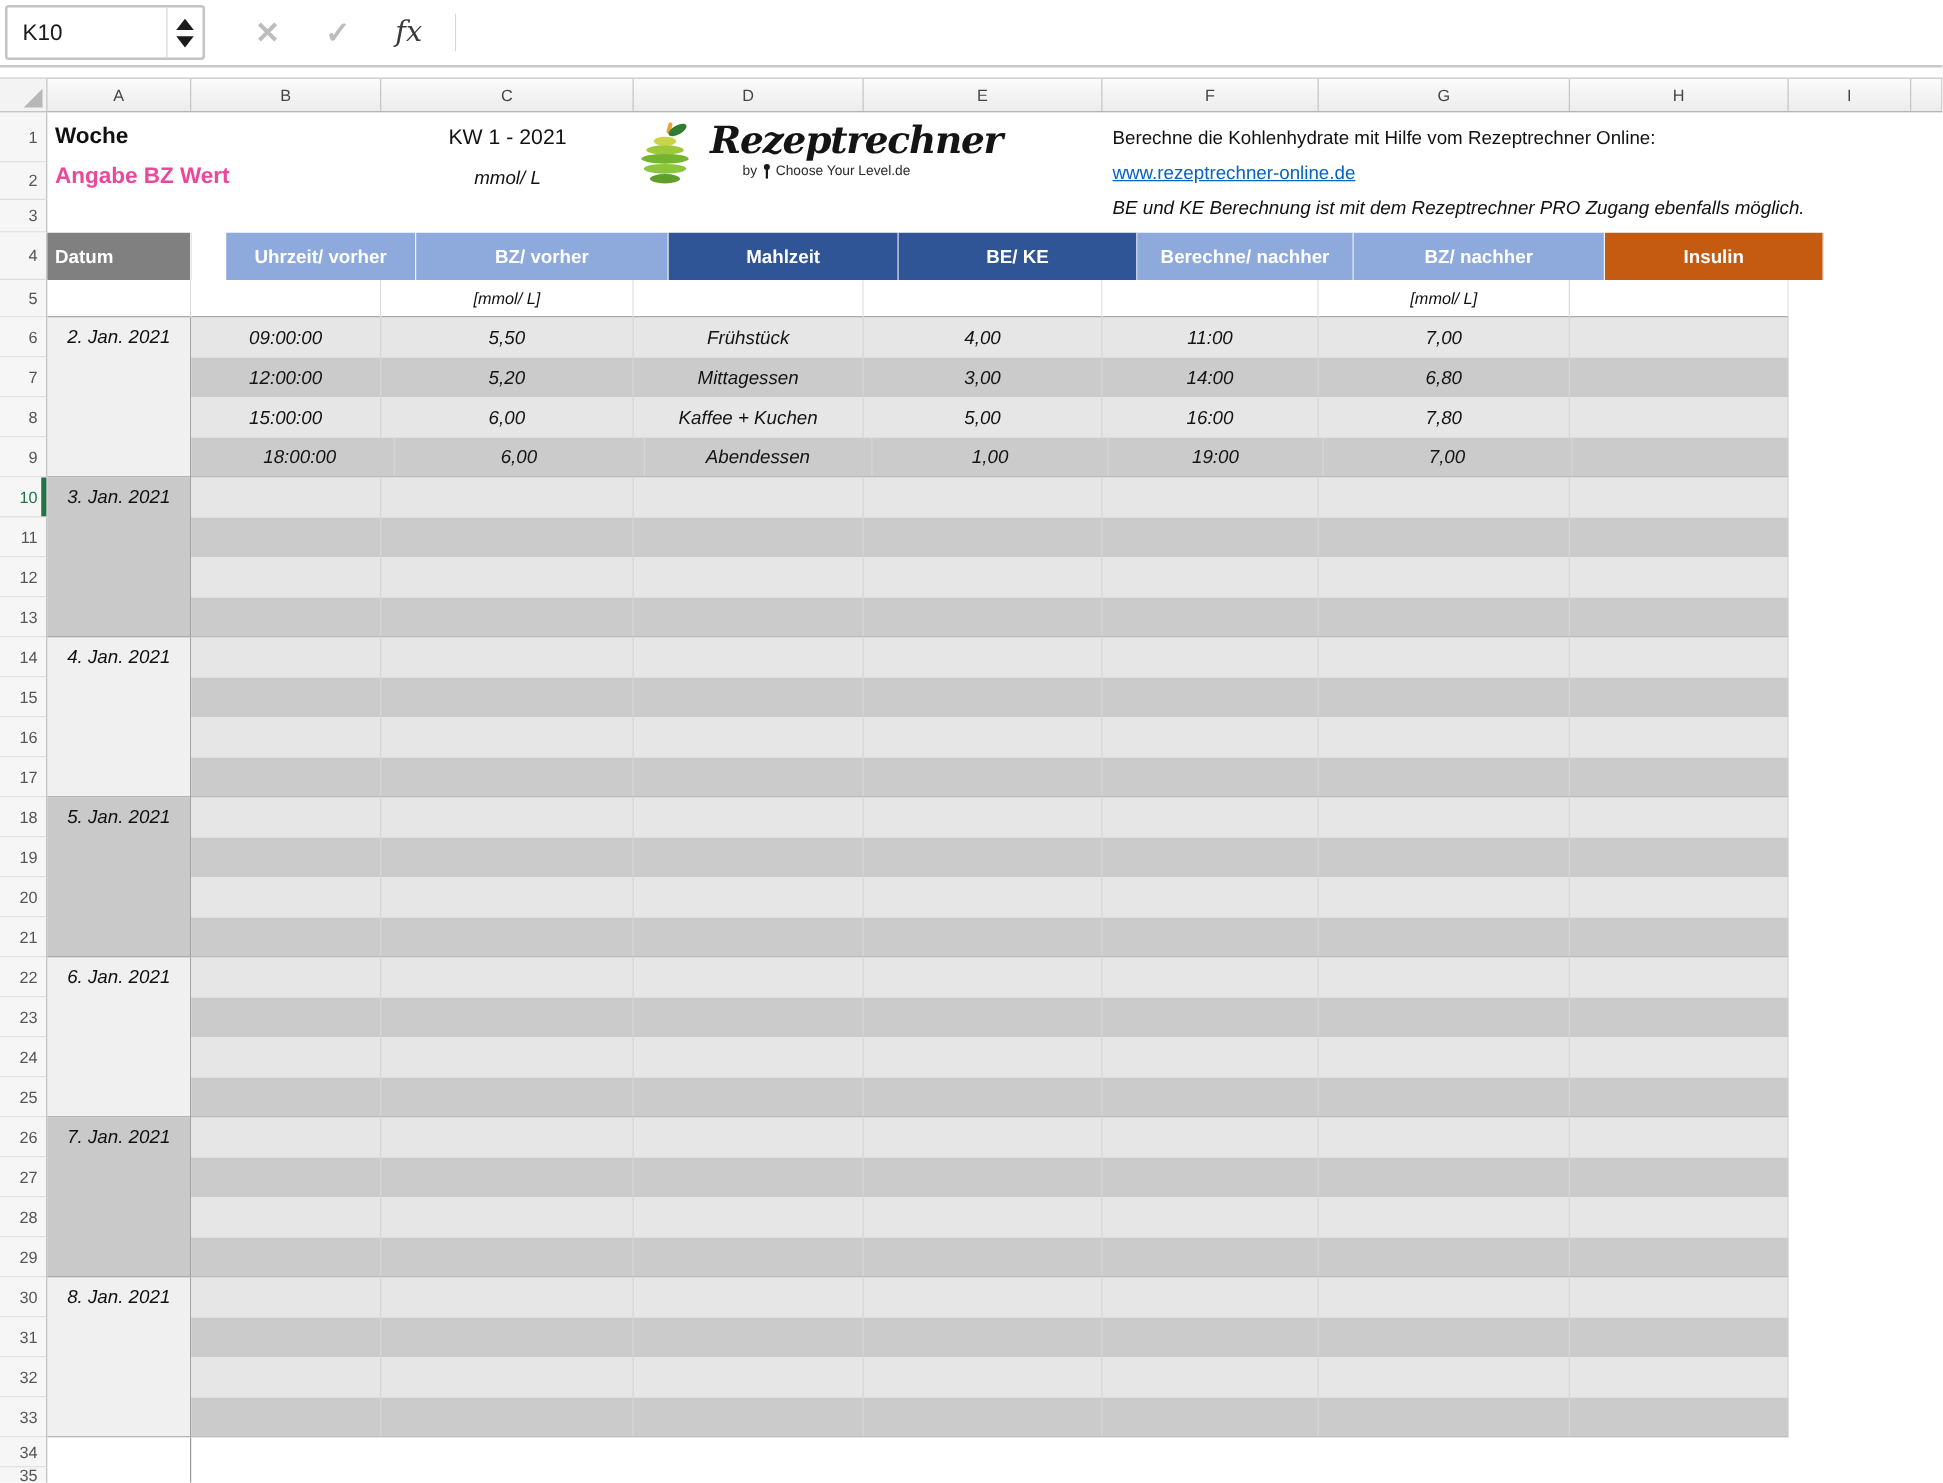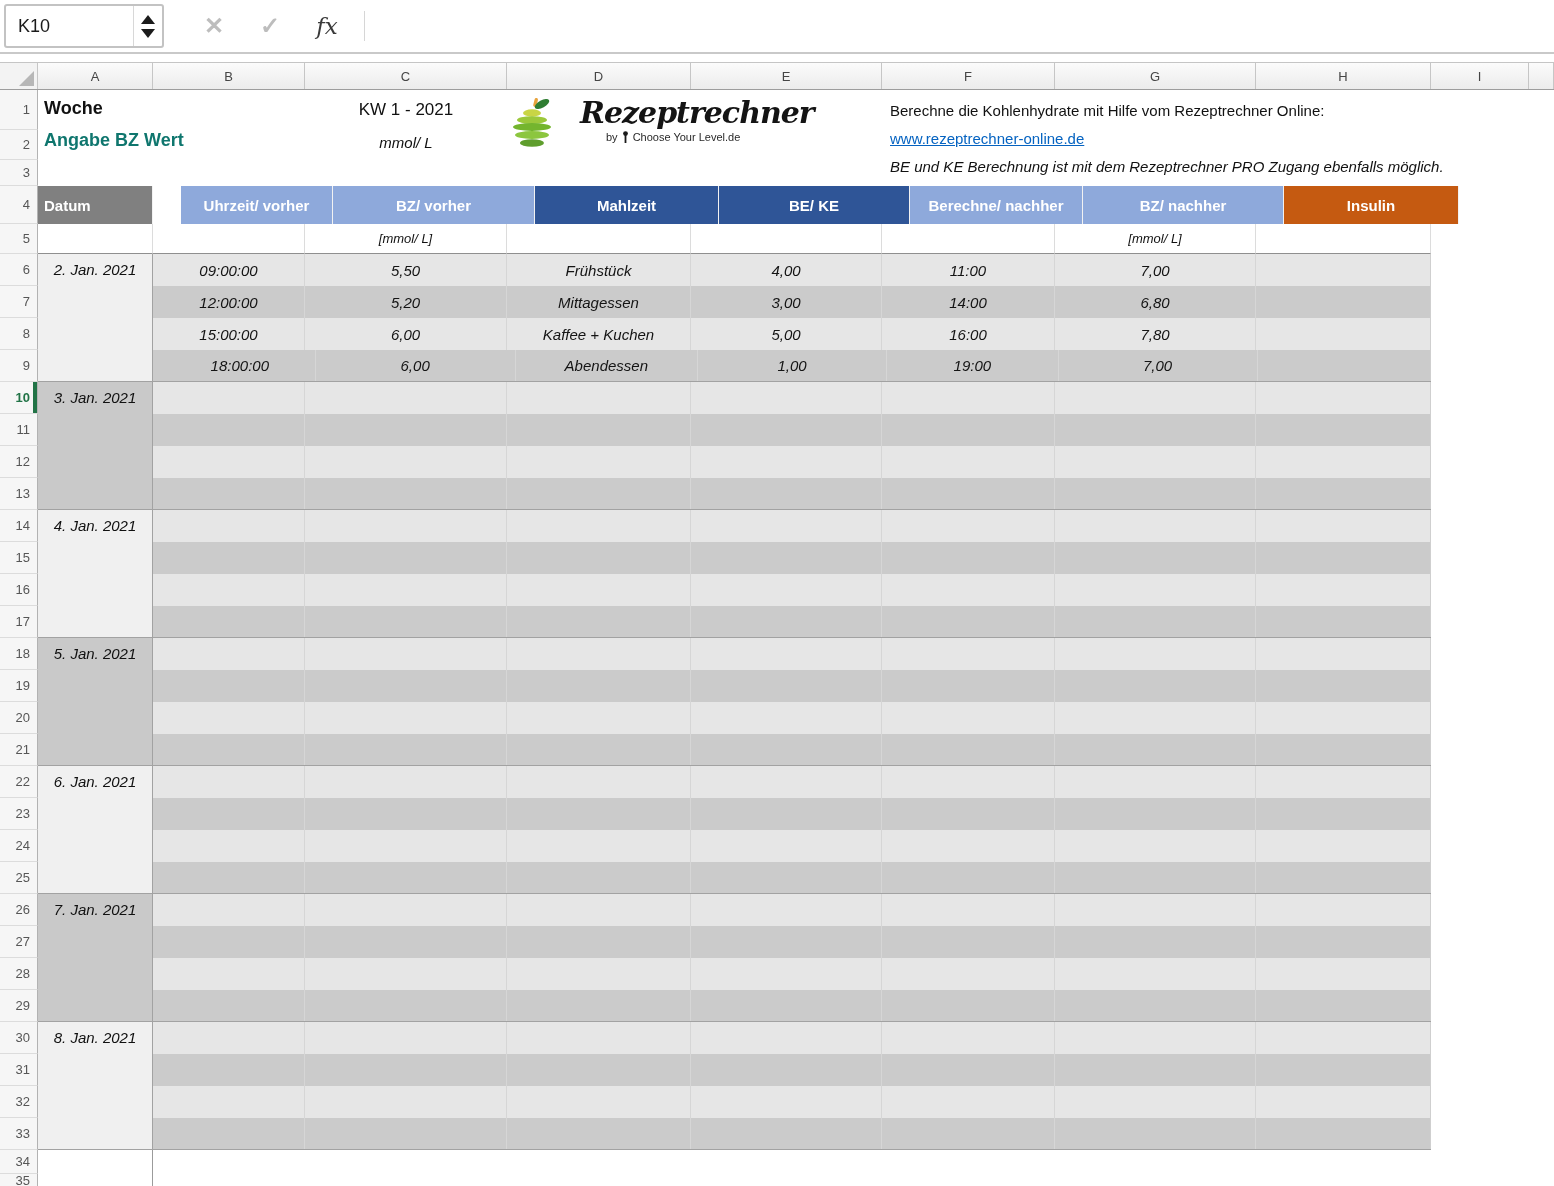--- a/index.html
+++ b/index.html
@@ -31,34 +31,34 @@
     border-left:15px solid transparent;border-bottom:15px solid #b7b7b7;}
   .colh{box-sizing:border-box;border-right:1px solid #c6c6c6;display:flex;align-items:center;justify-content:center;
     font-size:13px;color:#454545;}
   .colh-fill{flex:1;box-sizing:border-box;}
 
   
   .sheetbody{display:flex;}
   .gutter{width:38px;flex:none;}
   .gut{box-sizing:border-box;border-right:1px solid #b2b2b2;border-bottom:1px solid #dcdcdc;background:#f6f6f6;
     display:flex;align-items:center;justify-content:flex-end;padding-right:7px;font-size:13px;color:#565656;}
-  .gut.sel{color:#217346;font-weight:700;position:relative;}
+  .gut.sel{color:#217346;font-weight:400;position:relative;}
   .gut.sel::after{content:"";position:absolute;top:0;right:0;width:4px;height:100%;background:#217346;}
 
   .grid{position:relative;width:1516px;flex:none;}
 
   
   .toprows{position:relative;height:96px;background:#fff;}
   .t-abs{position:absolute;white-space:nowrap;}
   .title1{left:6px;top:8px;font-size:18px;font-weight:700;color:#111;}
-  .title2{left:6px;top:40px;font-size:18px;font-weight:700;color:#0f766e;}
+  .title2{left:6px;top:40px;font-size:18px;font-weight:700;color:#ec4899;}
   .weeklbl{left:267px;top:10px;width:202px;text-align:center;font-size:17px;color:#111;}
   .unitlbl{left:267px;top:44px;width:202px;text-align:center;font-size:15px;font-style:italic;color:#111;}
   .logo{left:474px;top:6px;display:flex;align-items:flex-start;}
-  .logo-txt{margin-left:22px;}
+  .logo-txt{margin-left:10px;}
   .brand{font-family:"DejaVu Serif",serif;font-style:italic;font-weight:700;font-size:30px;color:#141414;line-height:34px;letter-spacing:-1px;}
   .tagline{font-size:11px;color:#2a2a2a;display:flex;align-items:center;gap:4px;margin-left:26px;margin-top:1px;}
   .info1{left:852px;top:12px;font-size:15px;color:#111;}
   .infolink{left:852px;top:40px;font-size:15px;text-decoration:underline;cursor:pointer;}
   .info3{left:852px;top:68px;font-size:15px;font-style:italic;color:#111;}
 
   
   .hdr-row{display:flex;height:38px;}
   .hdr-cell{box-sizing:border-box;border-right:1px solid #f2f2f2;color:#fff;font-weight:700;font-size:15px;
     display:flex;align-items:center;justify-content:center;}

